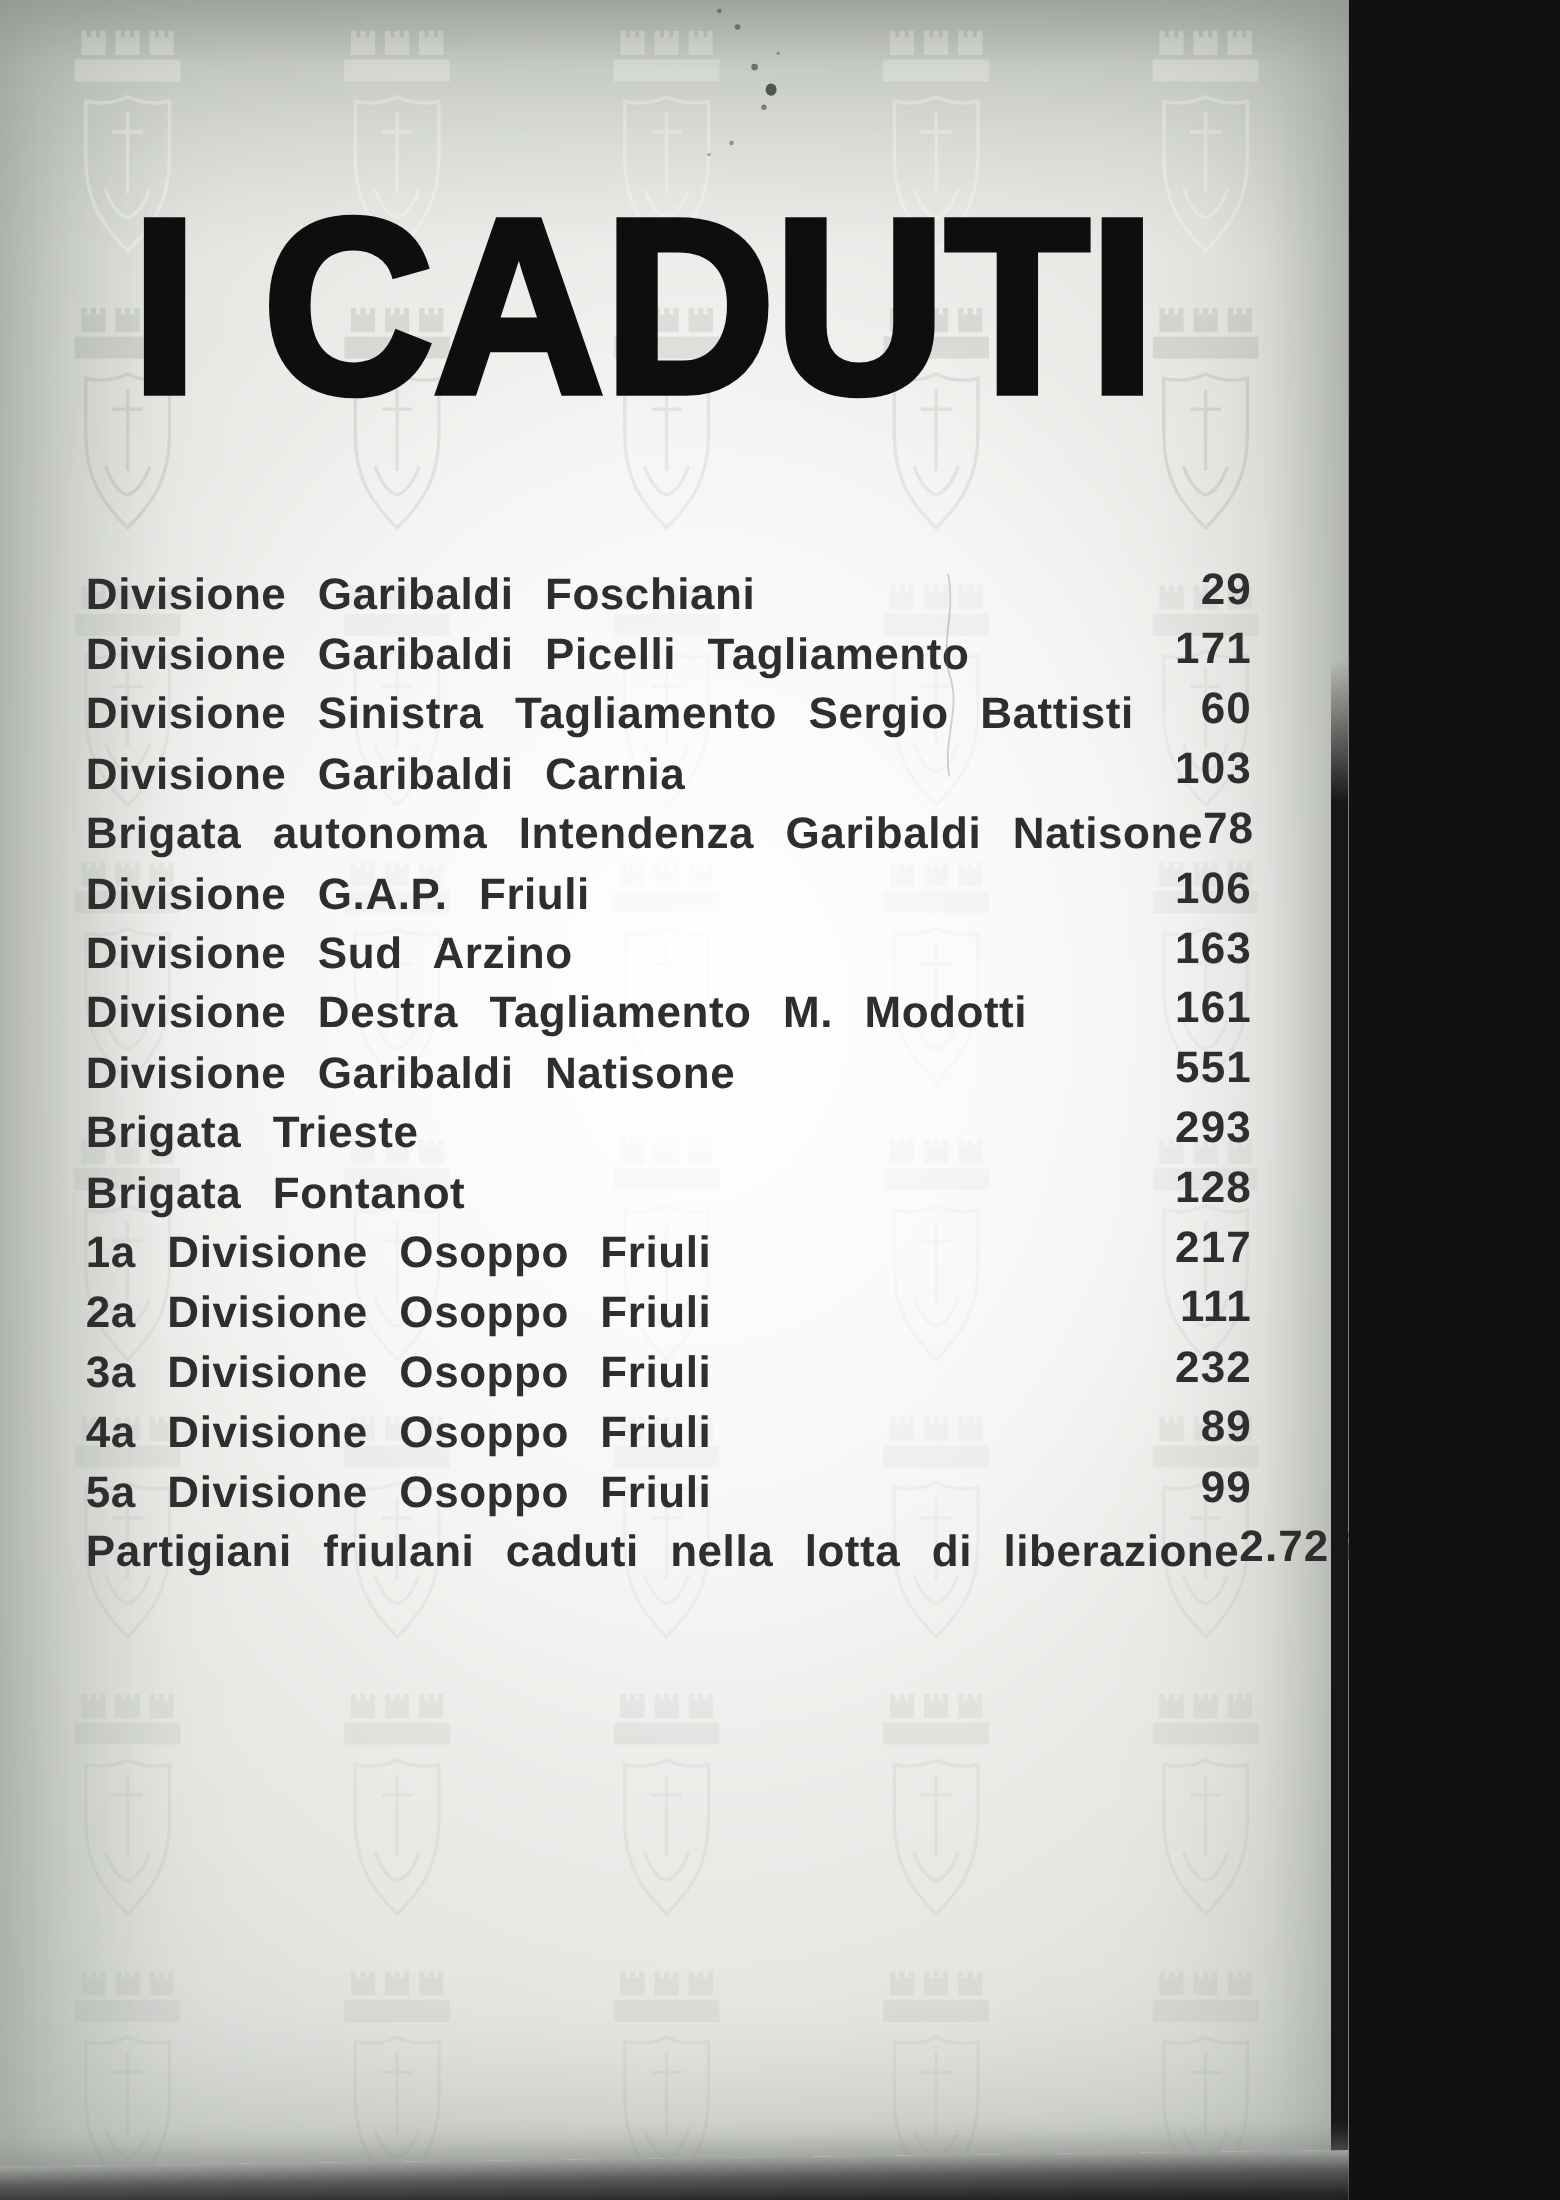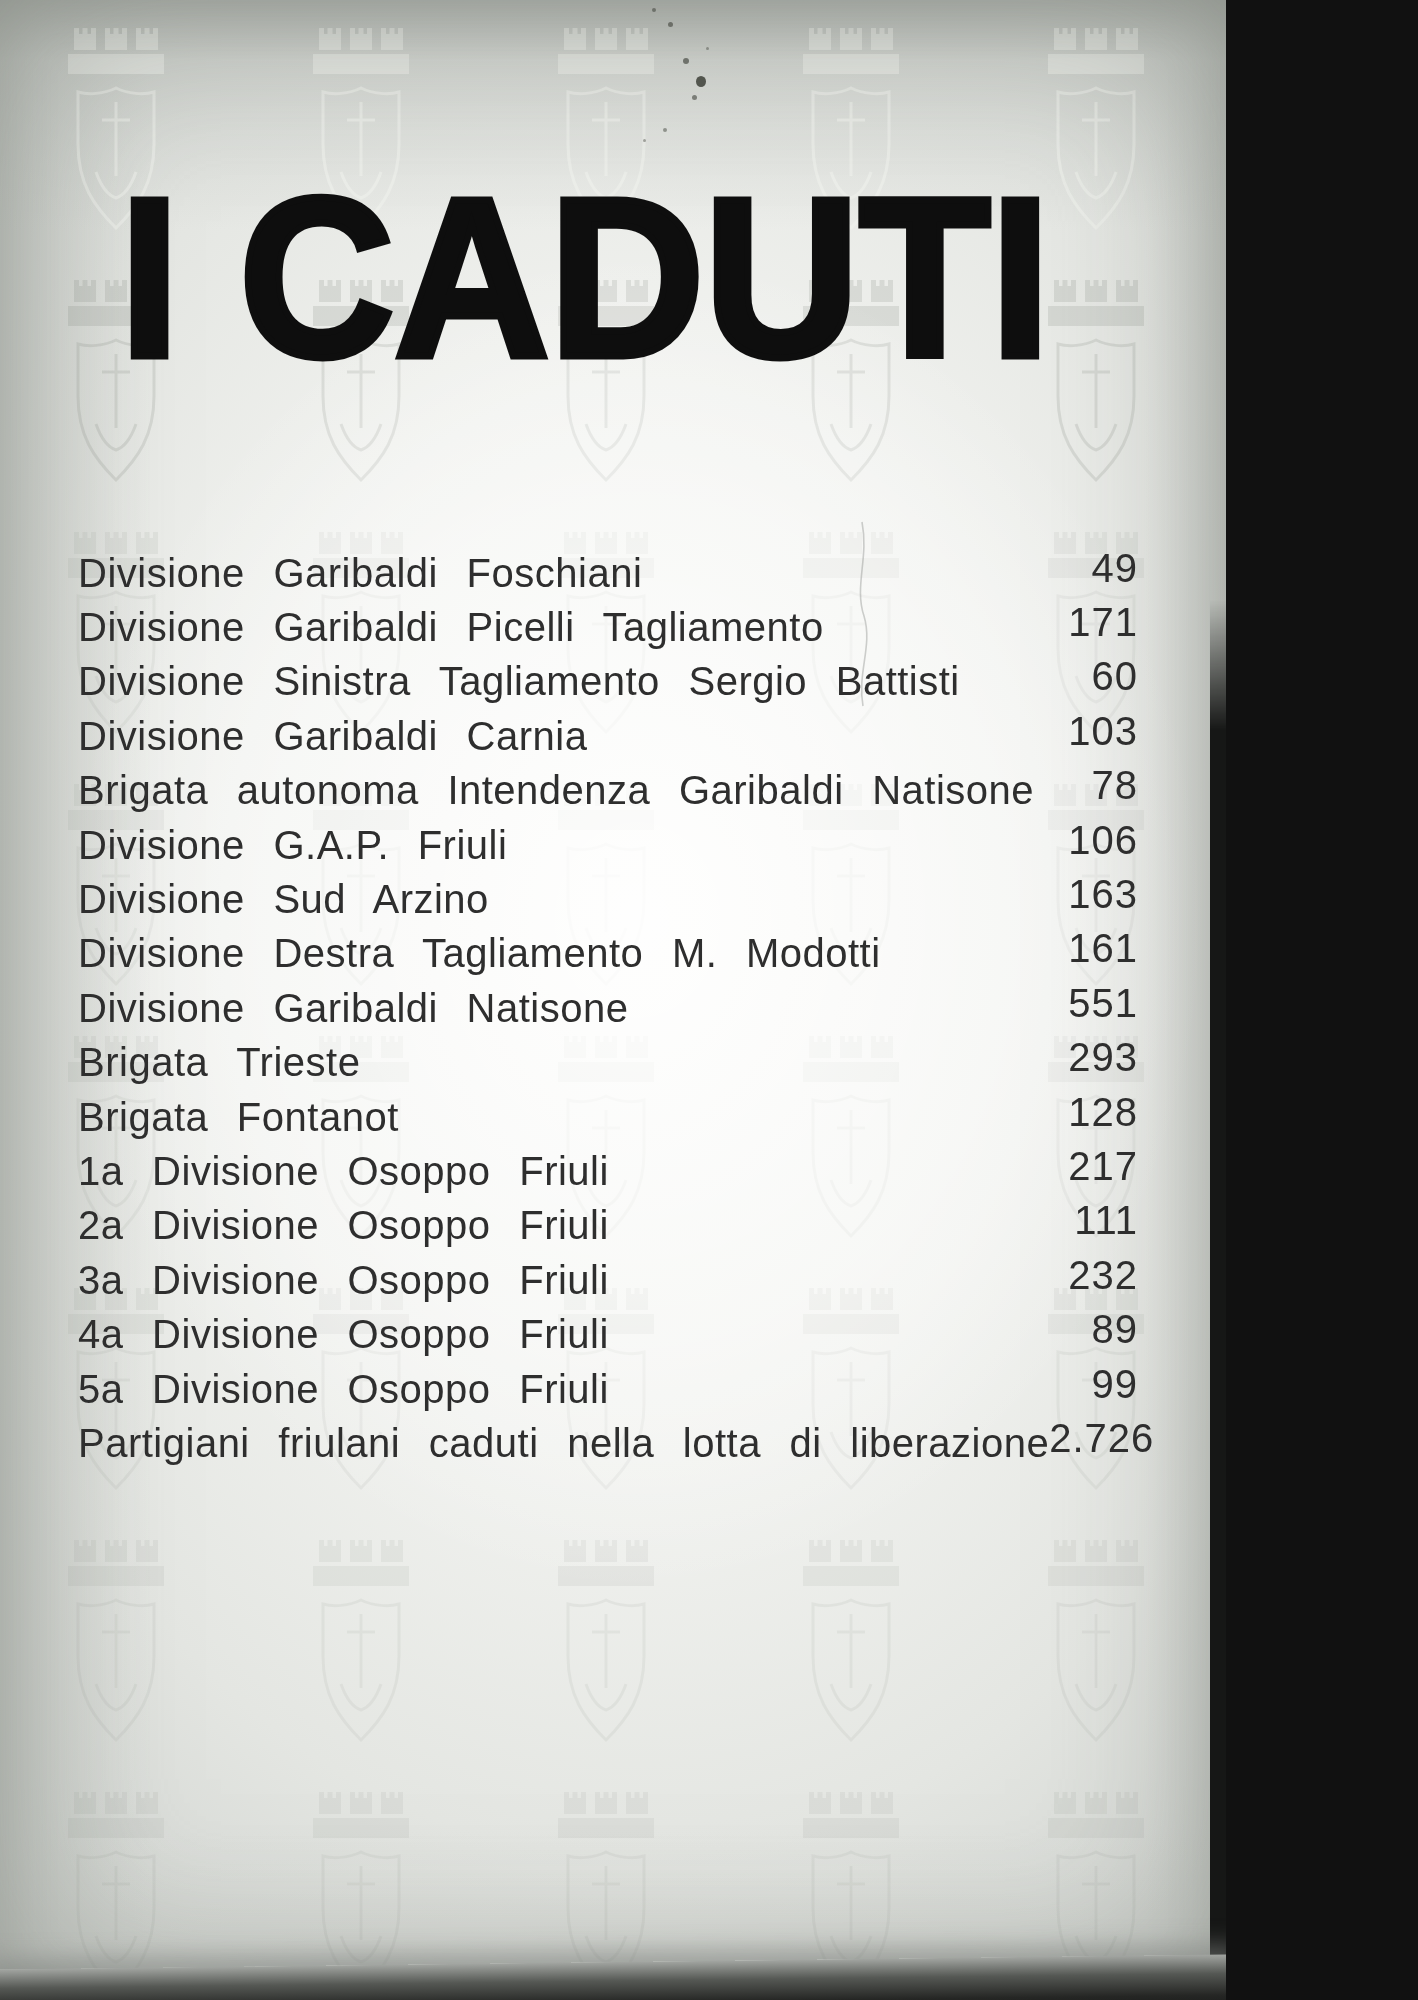--- a/index.html
+++ b/index.html
@@ -19,21 +19,21 @@
     background:radial-gradient(ellipse 58% 42% at 52% 46%, rgba(255,255,255,.85) 0%, rgba(255,255,255,.40) 52%, rgba(255,255,255,0) 80%);}
   .vignette{position:absolute;inset:0;
     box-shadow:inset 0 0 160px 30px rgba(110,114,108,.40), inset 0 0 50px 10px rgba(110,114,108,.18);}
   .title{
     position:absolute;top:165px;left:0;width:100%;margin:0;text-align:center;
     font-size:226px;line-height:1;font-weight:bold;color:#0e0e0e;
     -webkit-text-stroke:7px #0e0e0e;
     transform:translateX(-28px) scaleX(.95);
     filter:blur(.6px);white-space:nowrap;
   }
-  .rows{position:absolute;top:546px;left:78px;right:88px;}
+  .rows{position:absolute;top:514px;left:78px;right:88px;font-weight:bold;}
   .row{height:54.4px;display:flex;justify-content:space-between;align-items:center;
     font-size:40px;color:#2e2e2e;letter-spacing:.5px;word-spacing:17px;
     filter:blur(.3px);white-space:nowrap;}
   .row .value{transform:translateY(-5px);letter-spacing:1px;}
   .artifacts{position:absolute;inset:0;pointer-events:none;}
   .speck{position:absolute;border-radius:50%;background:#34372f;}
   .right-band{position:absolute;top:600px;bottom:0;right:0;width:16px;background:#161716;
     -webkit-mask-image:linear-gradient(180deg, transparent 0, #000 130px);
             mask-image:linear-gradient(180deg, transparent 0, #000 130px);}
   .bottom-band{position:absolute;left:-14px;right:-14px;bottom:-16px;height:54px;
@@ -221,21 +221,21 @@
     </div>
 
   <div class="sheen"></div>
   <div class="vignette"></div>
 
   <h1 class="title">I CADUTI</h1>
 
   <div class="rows">
   <div class="row">
     <span class="name">Divisione Garibaldi Foschiani</span>
-    <span class="value">49</span>
+    <span class="value">29</span>
   </div>
 
   <div class="row">
     <span class="name">Divisione Garibaldi Picelli Tagliamento</span>
     <span class="value">171</span>
   </div>
 
   <div class="row">
     <span class="name">Divisione Sinistra Tagliamento Sergio Battisti</span>
     <span class="value">60</span>

